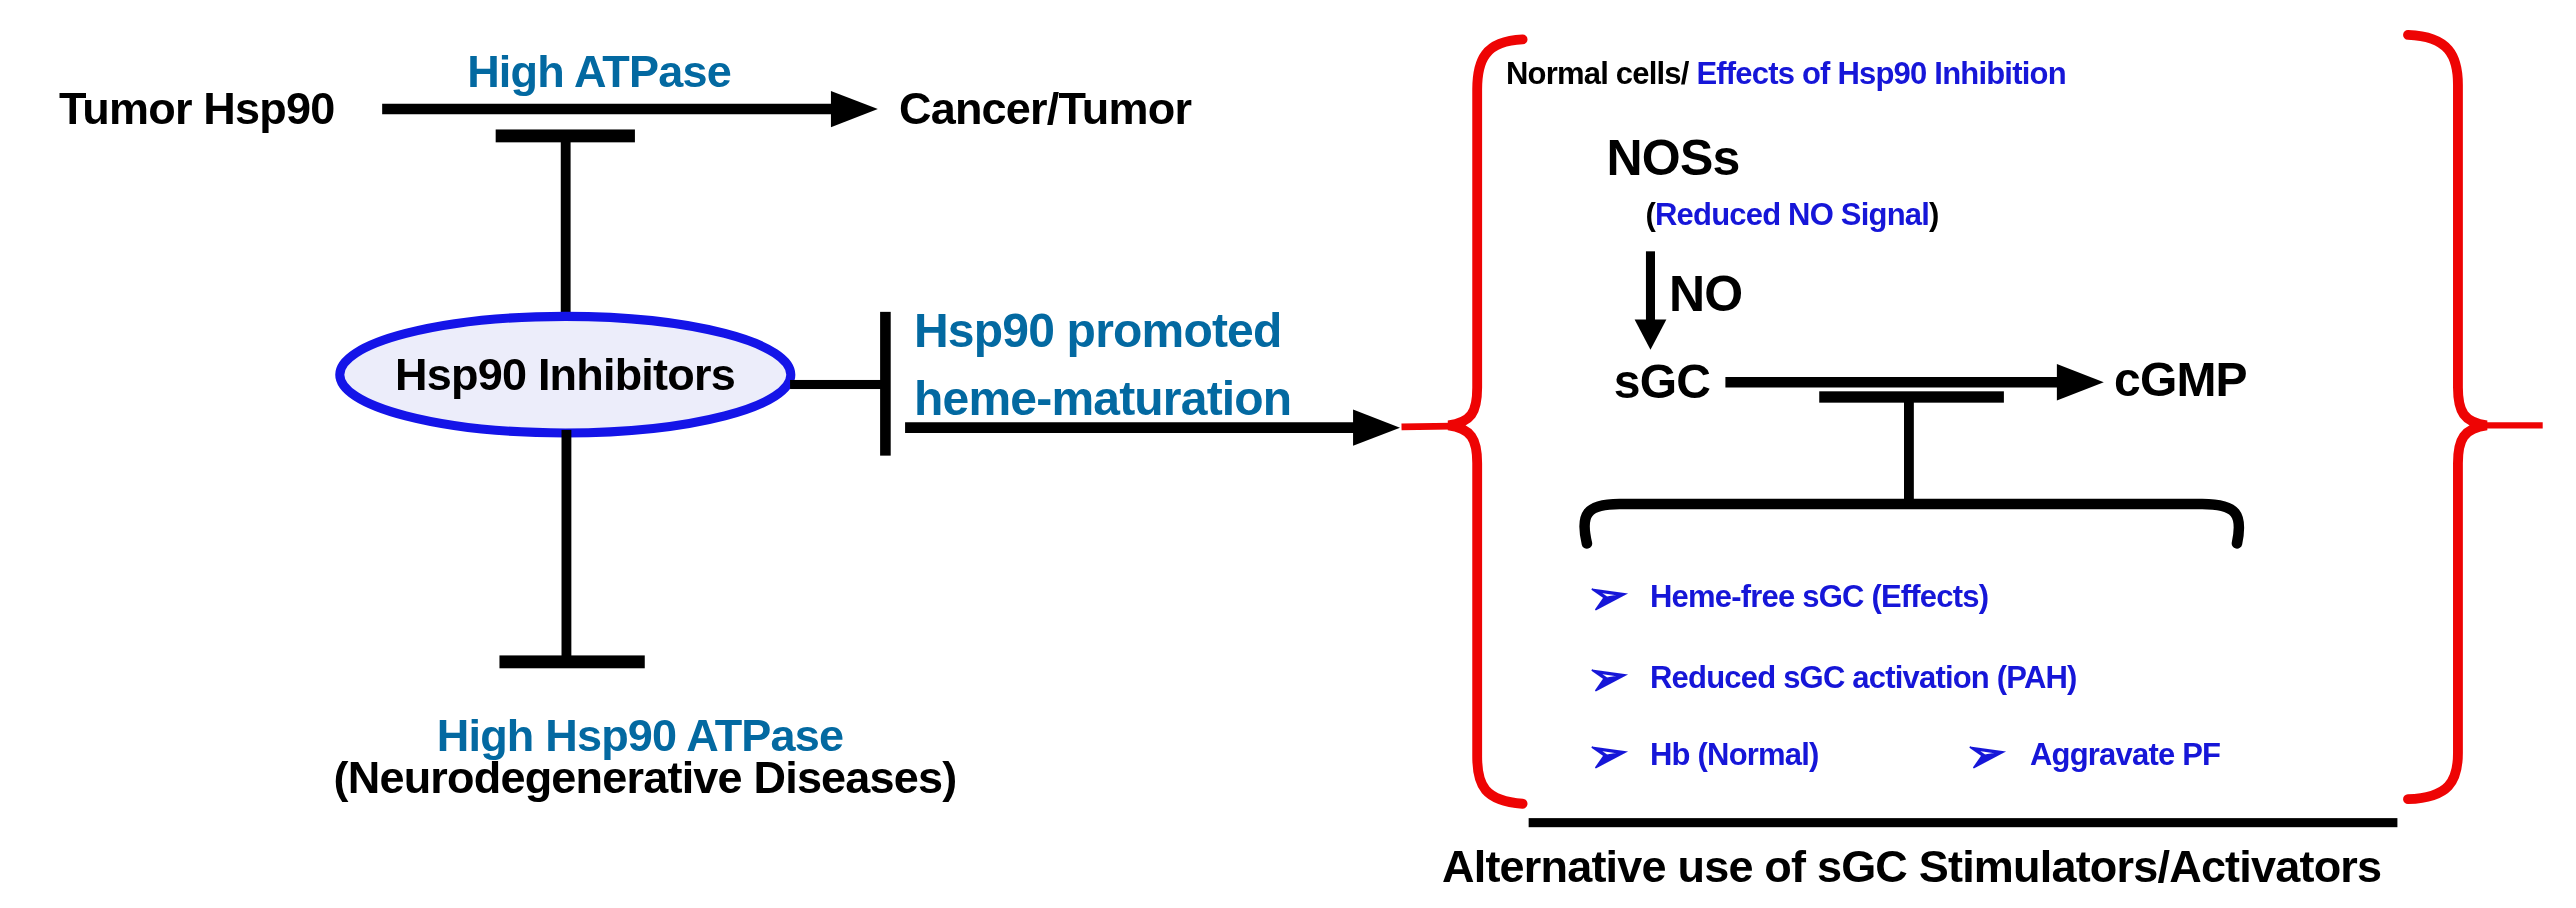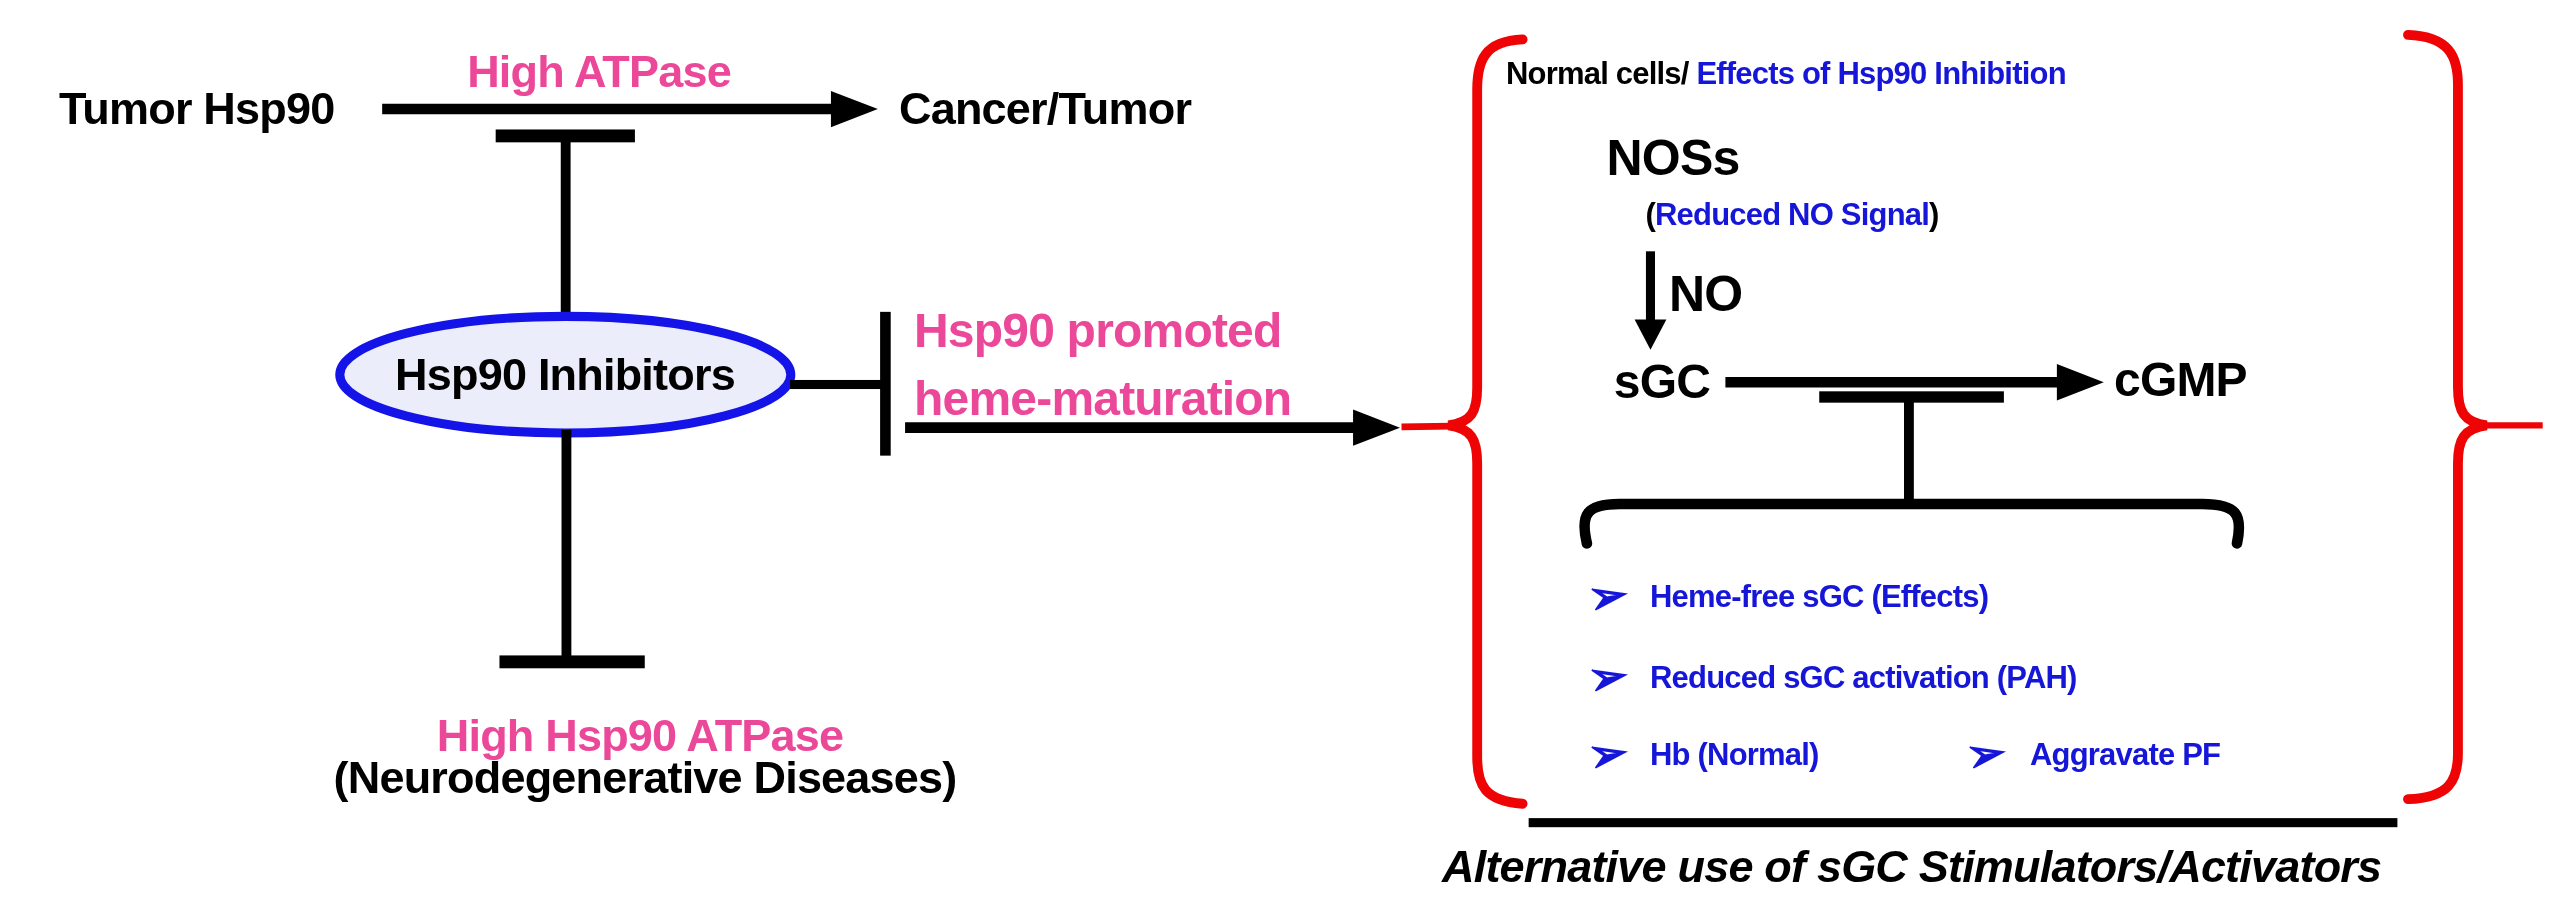--- a/index.html
+++ b/index.html
@@ -2,21 +2,21 @@
 <html style="font-size:12px"><head>
 <meta charset="utf-8">
 <style>
   html,body{margin:0;padding:0;background:#ffffff;}
   .canvas{position:relative;width:2576px;height:909px;background:#ffffff;overflow:hidden;
           font-family:"Liberation Sans",sans-serif;font-weight:700;}
   .shapes{position:absolute;left:0;top:0;width:2576px;height:909px;}
   .lbl{position:absolute;white-space:nowrap;color:#000000;letter-spacing:-0.8px;line-height:1;}
   .cx{transform:translate(-50%,-50%);}
   .ly{transform:translate(0,-50%);}
-  .red{color:#ec4899;}
+  .red{color:#0369a1;}
   .blue{color:#1616d8;}
   .f60{font-size:45px;}
   .f56{font-size:50px;}
   .f62{font-size:31px;}
   .f64{font-size:48px;}
   .bullet-glyph{color:#1616d8;font-size:48px;display:inline-block;}
   .bullet-rot{transform:translate(0,-50%) rotate(-10deg);}
 </style>
 </head>
 <body>
@@ -86,16 +86,16 @@
   <div class="lbl f62 blue ly" style="left:1650px;top:596px;">Heme-free sGC (Effects)</div>
 
   <span class="lbl bullet-glyph bullet-rot" style="left:1588px;top:677px;">➢</span>
   <div class="lbl f62 blue ly" style="left:1650px;top:677px;">Reduced sGC activation (PAH)</div>
 
   <span class="lbl bullet-glyph bullet-rot" style="left:1588px;top:754px;">➢</span>
   <div class="lbl f62 blue ly" style="left:1650px;top:754px;">Hb (Normal)</div>
   <span class="lbl bullet-glyph bullet-rot" style="left:1966px;top:754px;">➢</span>
   <div class="lbl f62 blue ly" style="left:2030px;top:754px;">Aggravate PF</div>
 
-  <div class="lbl f60 ly" style="left:1442px;top:866px;font-style:italic;">Alternative use of sGC Stimulators/Activators</div>
+  <div class="lbl f60 ly" style="left:1442px;top:866px;">Alternative use of sGC Stimulators/Activators</div>
 
 </div>
 
 
 </body></html>

